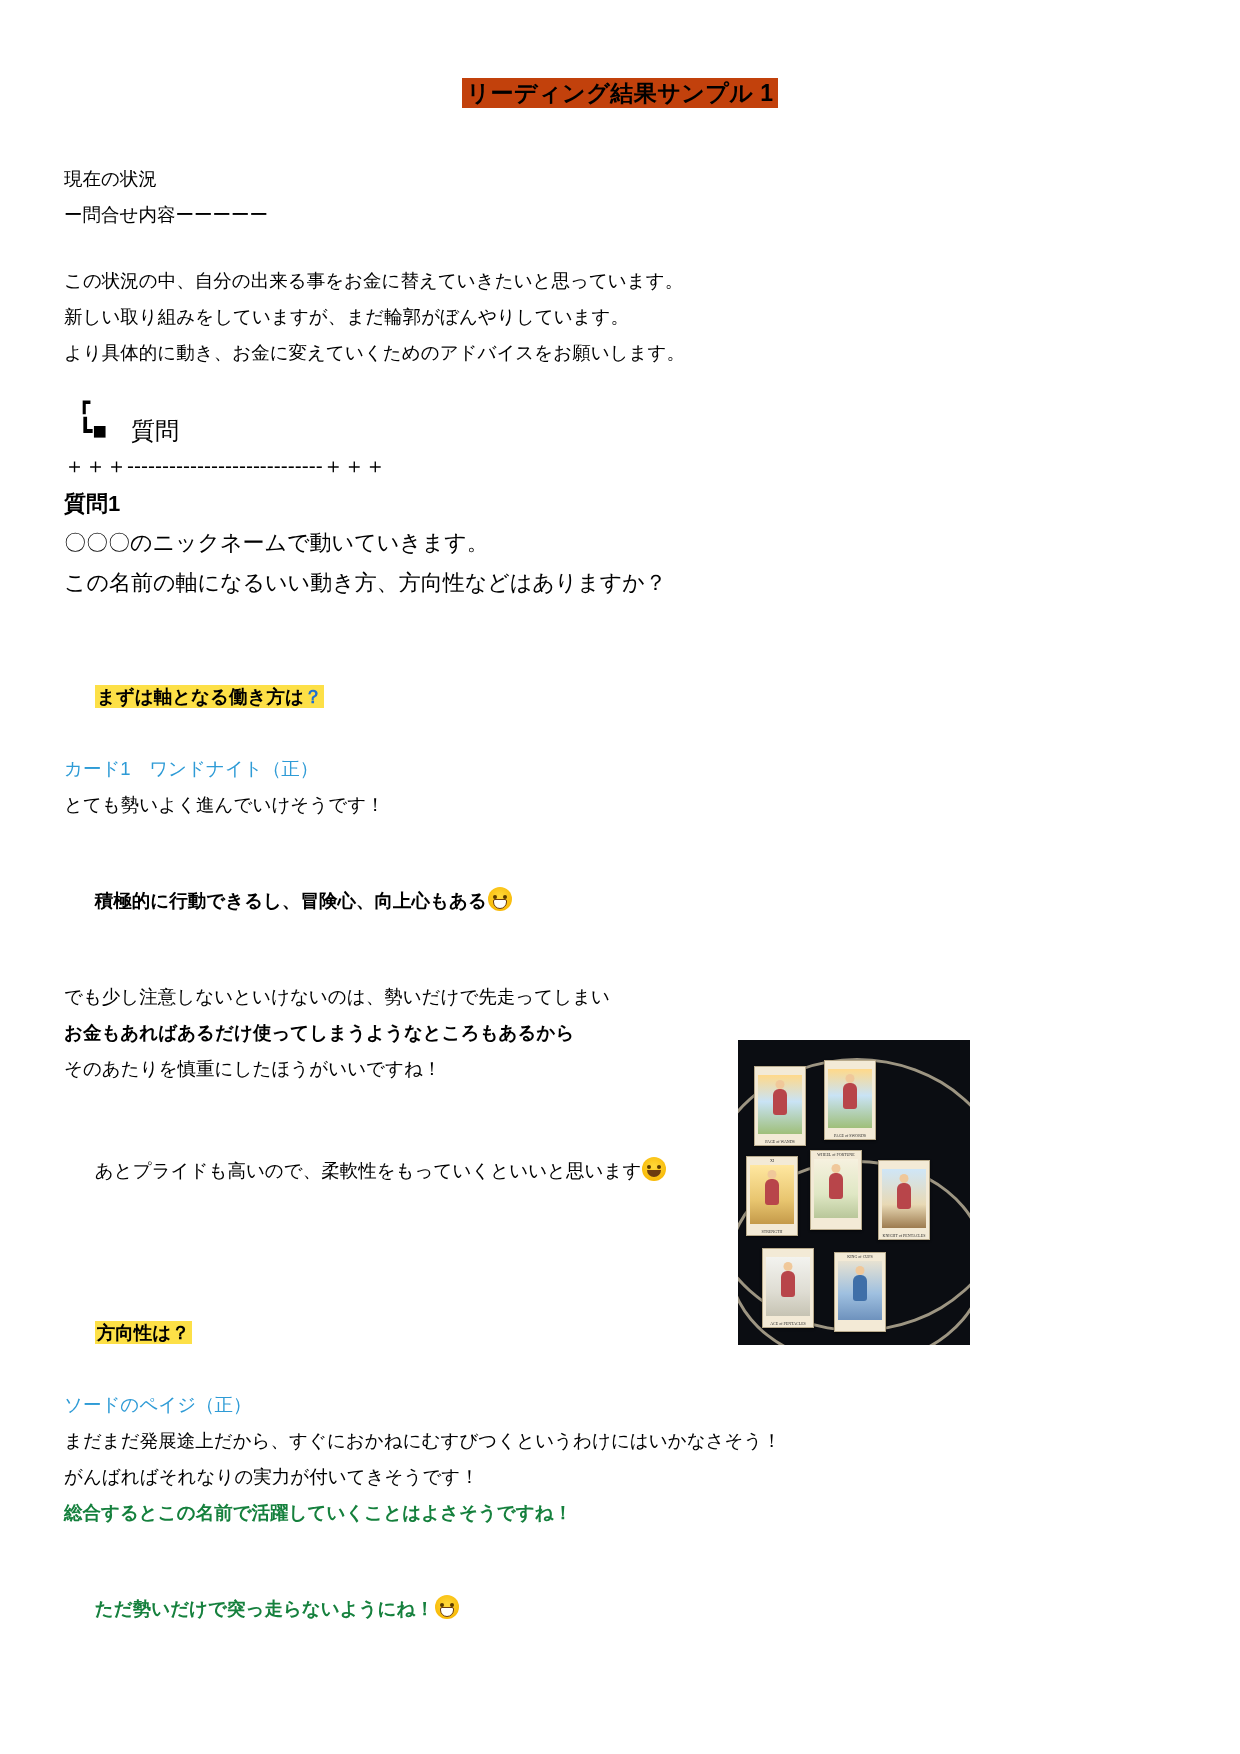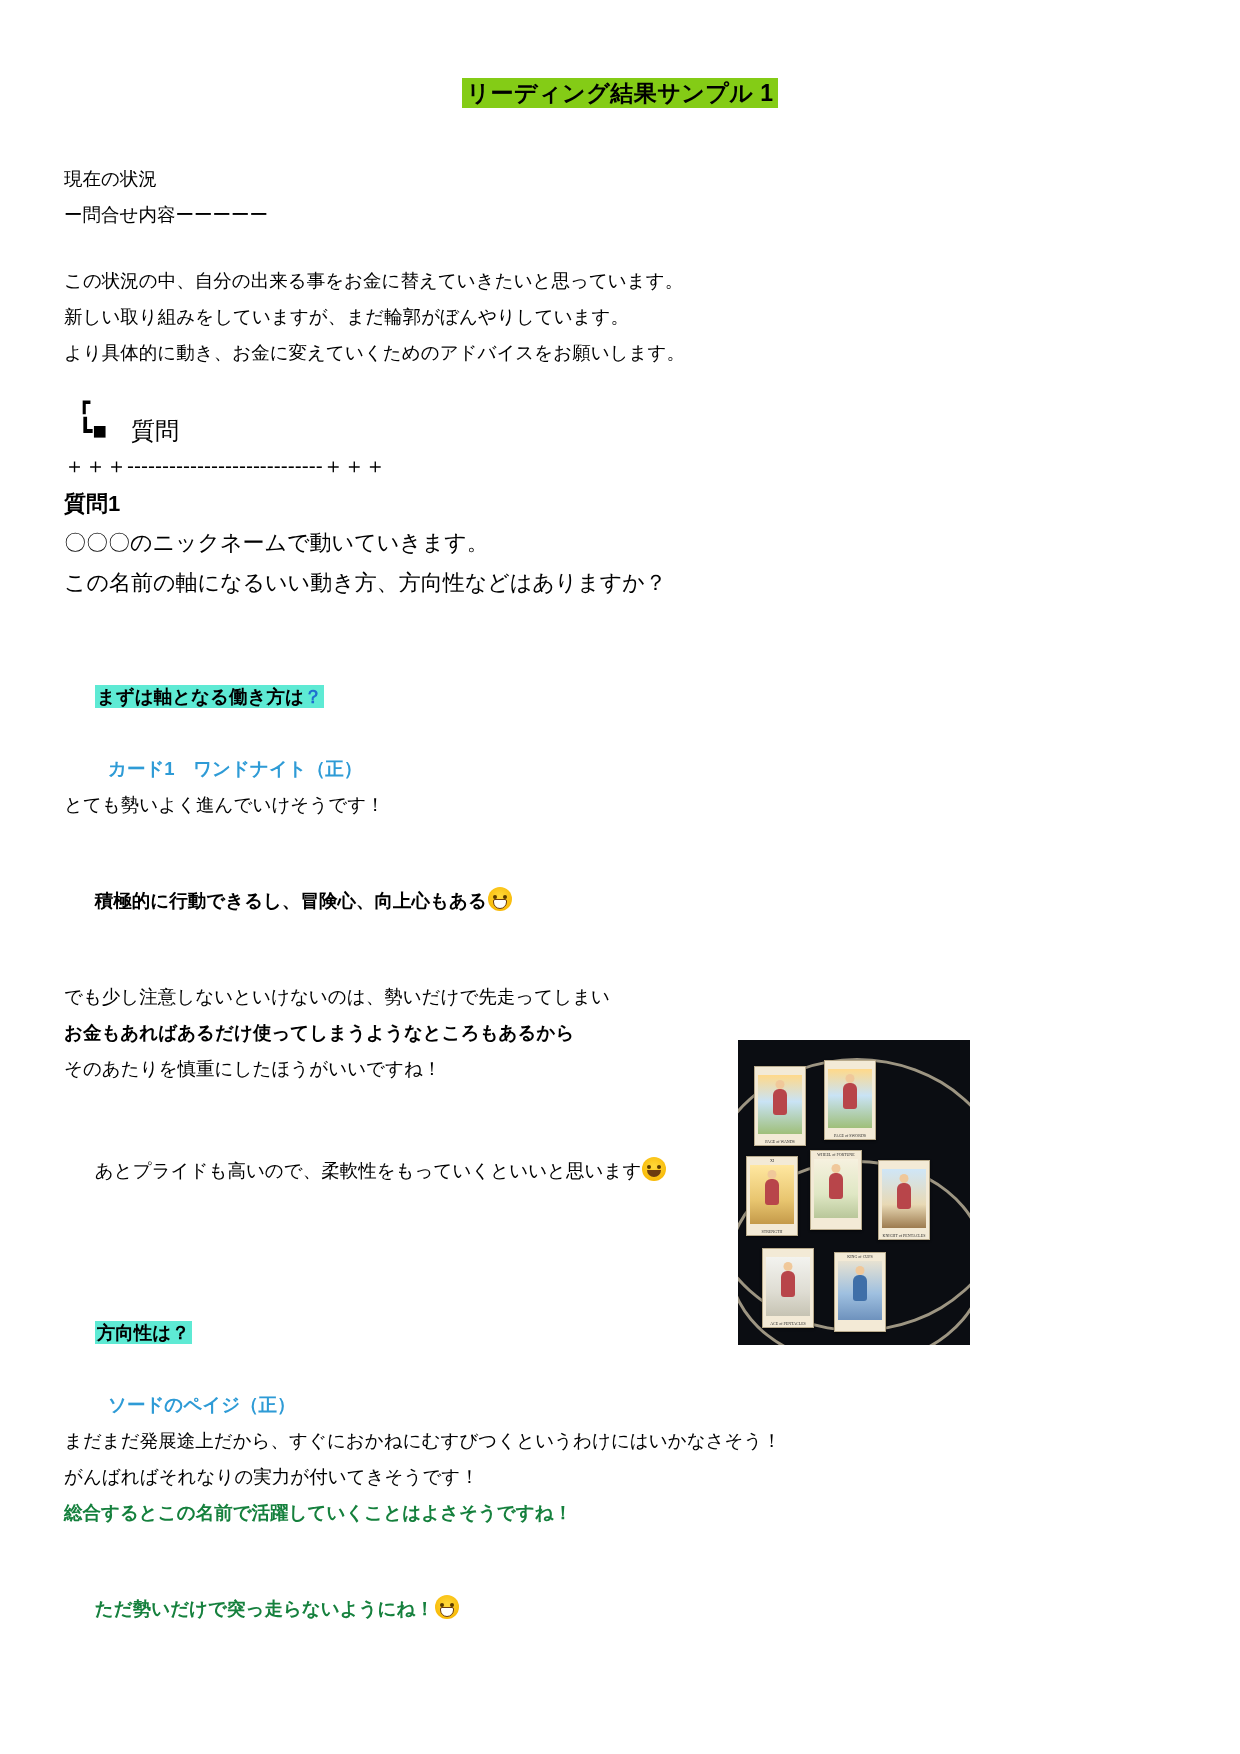--- a/index.html
+++ b/index.html
@@ -23,21 +23,21 @@
     padding: 60px 0 0 0;
   }
   .doc-title {
     text-align: center;
     font-size: 23px;
     font-weight: bold;
     letter-spacing: 0.5px;
     margin: 18px 0 0 0;
   }
   .doc-title span.hl {
-    background: #84cc16;
+    background: #c2410c;
     padding: 2px 4px;
   }
   .body-area {
     margin-top: 52px;
     padding-left: 64px;
     padding-right: 60px;
   }
   .line {
     font-size: 18.5px;
     line-height: 36px;
@@ -68,32 +68,31 @@
   .q-label {
     font-size: 22px;
     font-weight: bold;
     line-height: 38px;
   }
   .q-text {
     font-size: 22px;
     line-height: 40px;
   }
   .hl-gray {
-    background: #5eead4;
+    background: #fde047;
     font-weight: bold;
     font-size: 18.5px;
     padding: 1px 2px;
   }
   .q-mark-blue { color: #1f6fd0; font-weight: bold; }
   .card-name {
     color: #2e9bd6;
-    font-weight: bold;
+    font-weight: normal;
     font-size: 18.5px;
     line-height: 36px;
-    margin-left: 44px;
   }
   .bold { font-weight: bold; }
   .red { color: #15803d; font-weight: bold; }
   .emoji {
     display: inline-block;
     vertical-align: -4px;
     width: 24px;
     height: 24px;
     border-radius: 50%;
     position: relative;

